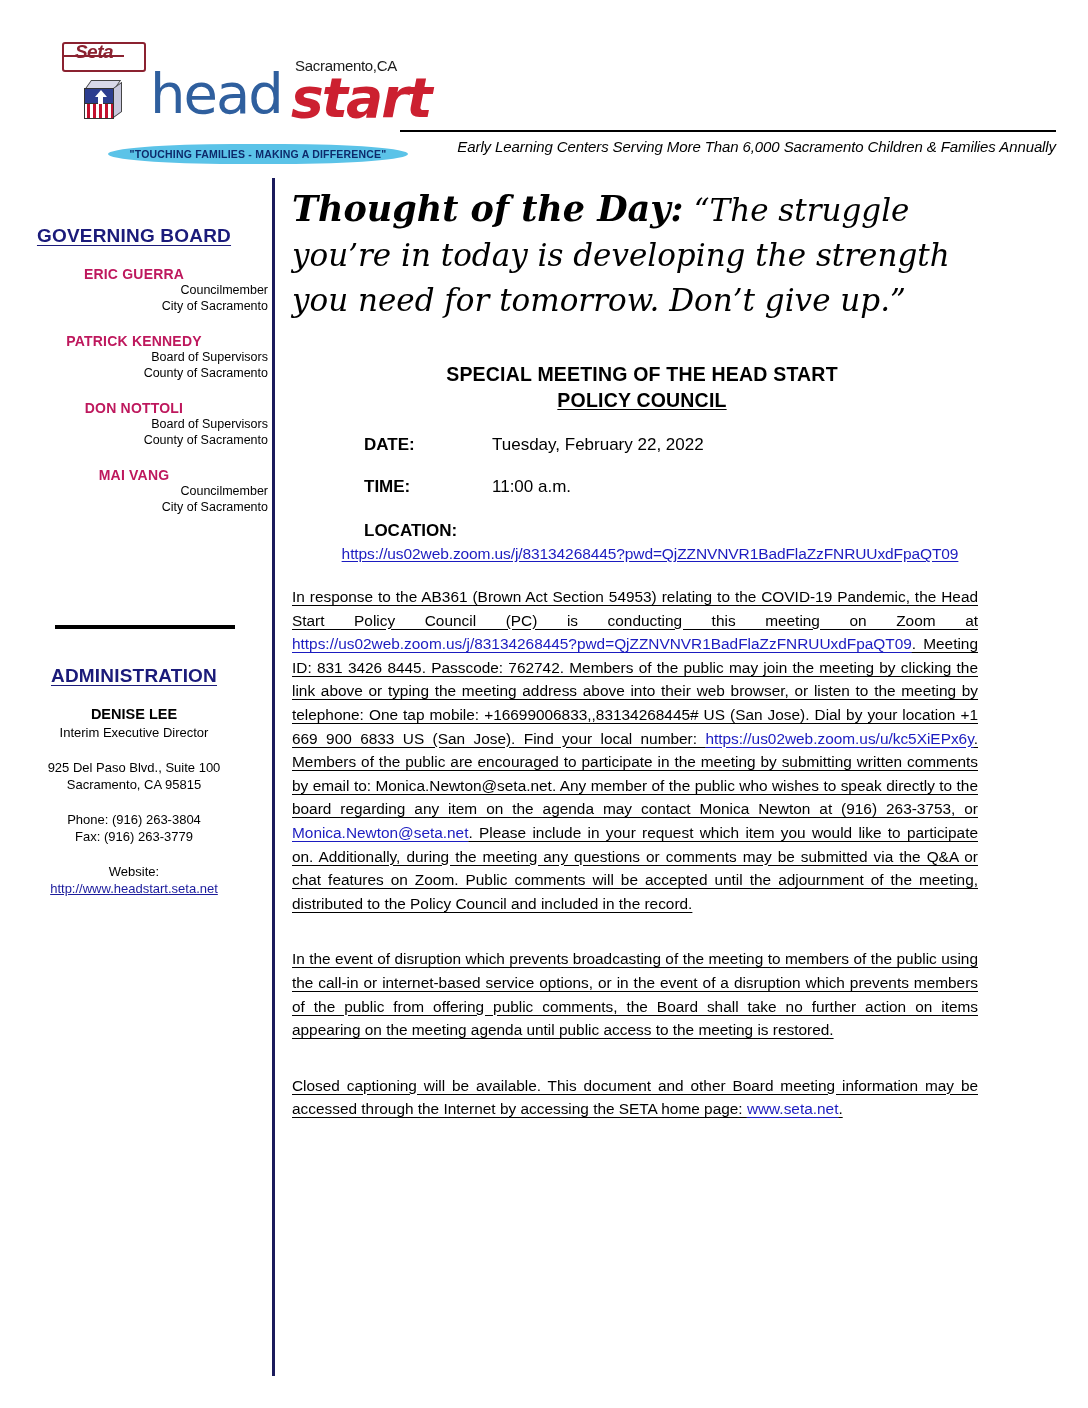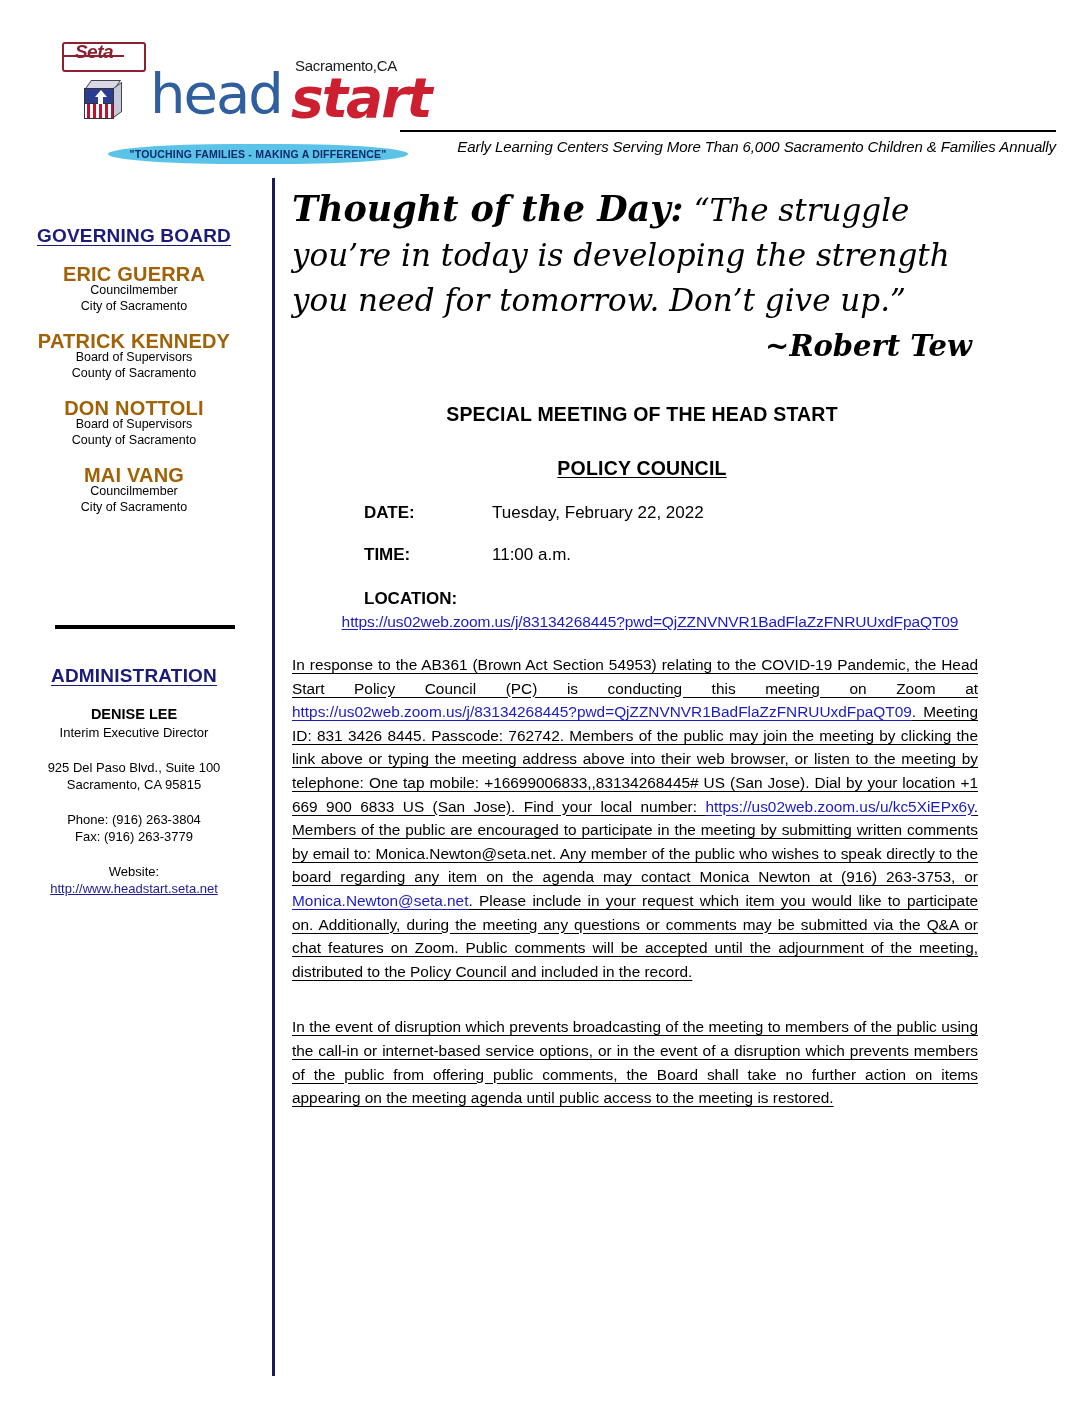--- a/index.html
+++ b/index.html
@@ -206,30 +206,31 @@
     text-underline-offset: 3px;
     letter-spacing: 0.2px;
   }
   .member {
     text-align: center;
     margin-top: 18px;
   }
   .member .mname {
     font-family: "Liberation Sans", sans-serif;
     font-weight: bold;
-    font-size: 20px;
-    color: #a16207;
+    font-size: 14px;
+    color: #be185d;
     letter-spacing: 0.2px;
     line-height: 18px;
   }
   .member .mrole {
     font-family: "Liberation Sans", sans-serif;
     font-size: 12.5px;
     color: #000;
     line-height: 15.5px;
+    text-align: right;
   }
   #side-rule {
     position: absolute;
     left: 55px; top: 400px;
     width: 180px; height: 3.5px;
     background: #000;
   }
   #admin {
     position: absolute;
     left: 0; top: 440px;
@@ -294,21 +295,20 @@
     text-align: center;
     font-family: "Liberation Sans", sans-serif;
     font-weight: bold;
     font-size: 19.5px;
     line-height: 26px;
     letter-spacing: 0.2px;
   }
   #meeting-title .line2 {
     text-decoration: underline;
     text-underline-offset: 2px;
-    margin-top: 28px;
   }
 
   .detail-row {
     display: flex;
     margin-top: 22px;
     padding-left: 72px;
   }
   .detail-label {
     font-family: "Liberation Sans", sans-serif;
     font-weight: bold;
@@ -444,21 +444,20 @@
     <div class="admin-block admin-link">http://www.headstart.seta.net</div>
   </div>
 </div>
 
 <div id="main">
 
   <div id="thought">
     <span class="tod-label">Thought of the Day:</span>
     <span class="tod-quote">“The struggle you’re in today is developing the strength you need for tomorrow. Don’t give up.”</span>
   </div>
-  <div id="attrib">~Robert Tew</div>
 
   <div id="meeting-title">
     <div>SPECIAL MEETING OF THE HEAD START</div>
     <div class="line2">POLICY COUNCIL</div>
   </div>
 
   <div class="detail-row">
     <div class="detail-label">DATE:</div>
     <div class="detail-value">Tuesday, February 22, 2022</div>
   </div>
@@ -470,14 +469,17 @@
 
   <div id="location-label">LOCATION:</div>
   <div id="location-url">https://us02web.zoom.us/j/83134268445?pwd=QjZZNVNVR1BadFlaZzFNRUUxdFpaQT09</div>
 
   <div class="body-para" id="para-zoom">
     <span>In response to the AB361 (Brown Act Section 54953) relating to the COVID-19 Pandemic, the Head Start Policy Council (PC) is conducting this meeting on Zoom at </span><span class="lnk">https://us02web.zoom.us/j/83134268445?pwd=QjZZNVNVR1BadFlaZzFNRUUxdFpaQT09</span><span>. Meeting ID: 831 3426 8445. Passcode: 762742.  Members of the public may join the meeting by clicking the link above or typing the meeting address above into their web browser, or listen to the meeting by telephone: One tap mobile: +16699006833,,83134268445# US (San Jose). Dial by your location   +1 669 900 6833 US (San Jose).  Find your local number: </span><span class="lnk">https://us02web.zoom.us/u/kc5XiEPx6y</span><span>. Members of the public are encouraged to participate in the meeting by submitting written comments by email to: Monica.Newton@seta.net. Any member of the public who wishes to speak directly to the board regarding any item on the agenda may contact Monica Newton at (916) 263-3753, or </span><span class="lnk">Monica.Newton@seta.net</span><span>. Please include in your request which item you would like to participate on. Additionally, during the meeting any questions or comments may be submitted via the Q&amp;A or chat features on Zoom. Public comments will be accepted until the adjournment of the meeting, distributed to the Policy Council  and included in the record.</span>
   </div>
 
   <div class="body-para" id="para-disruption">In the event of disruption which prevents broadcasting of the meeting to members of the public using the call-in or internet-based service options, or in the event of a disruption which prevents members of the public from offering public comments, the Board shall take no further action on items appearing on the meeting agenda until public access to the meeting is restored.</div>
 
+  <div class="body-para" id="para-captioning">
+    <span>Closed captioning will be available.  This document and other Board meeting information may be accessed through the Internet by accessing the SETA home page: </span><span class="lnk">www.seta.net</span><span>.</span>
+  </div>
 
 </div>
 
 </body></html>

